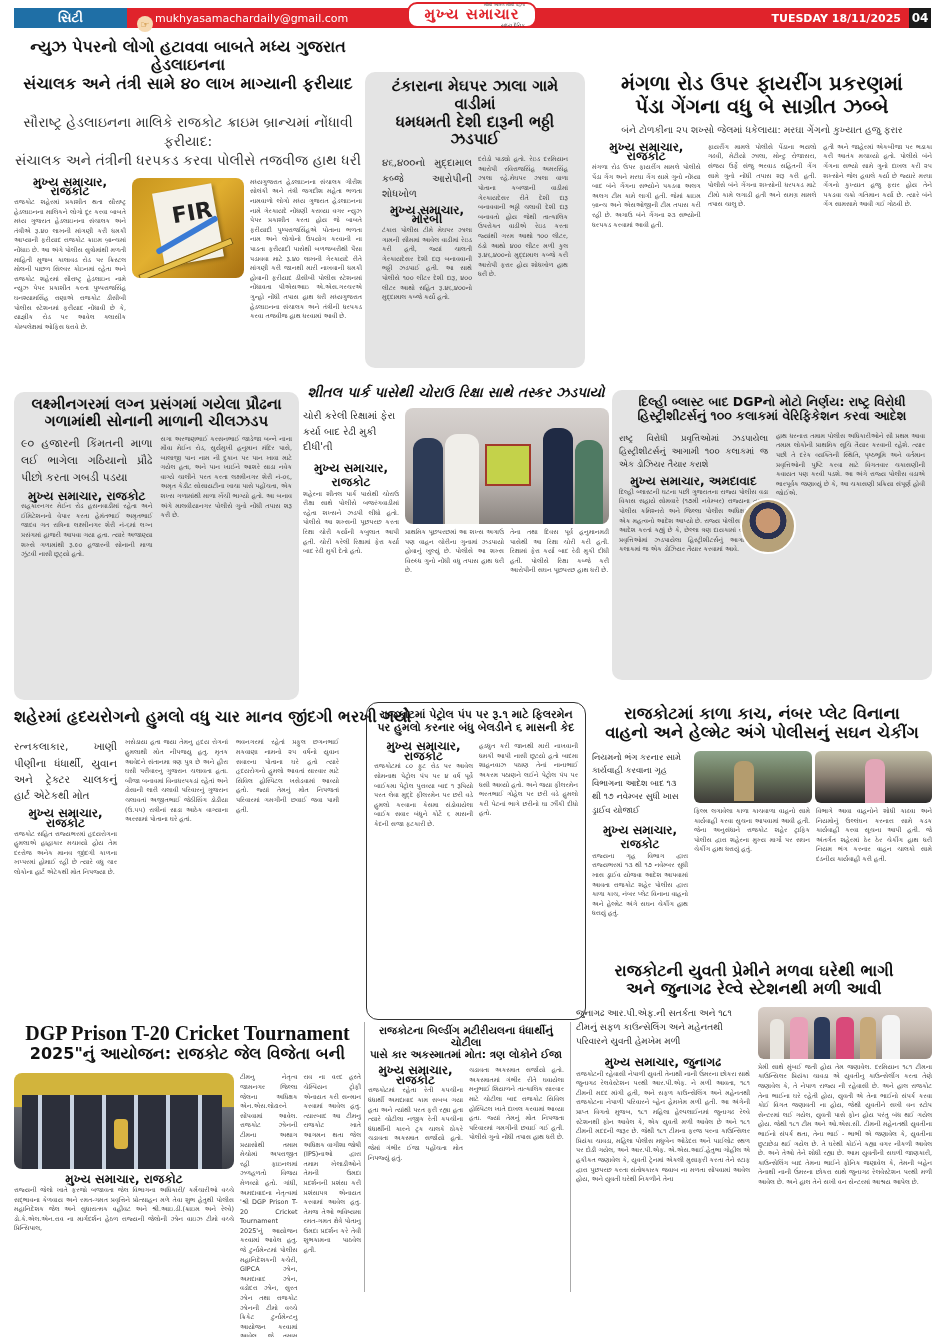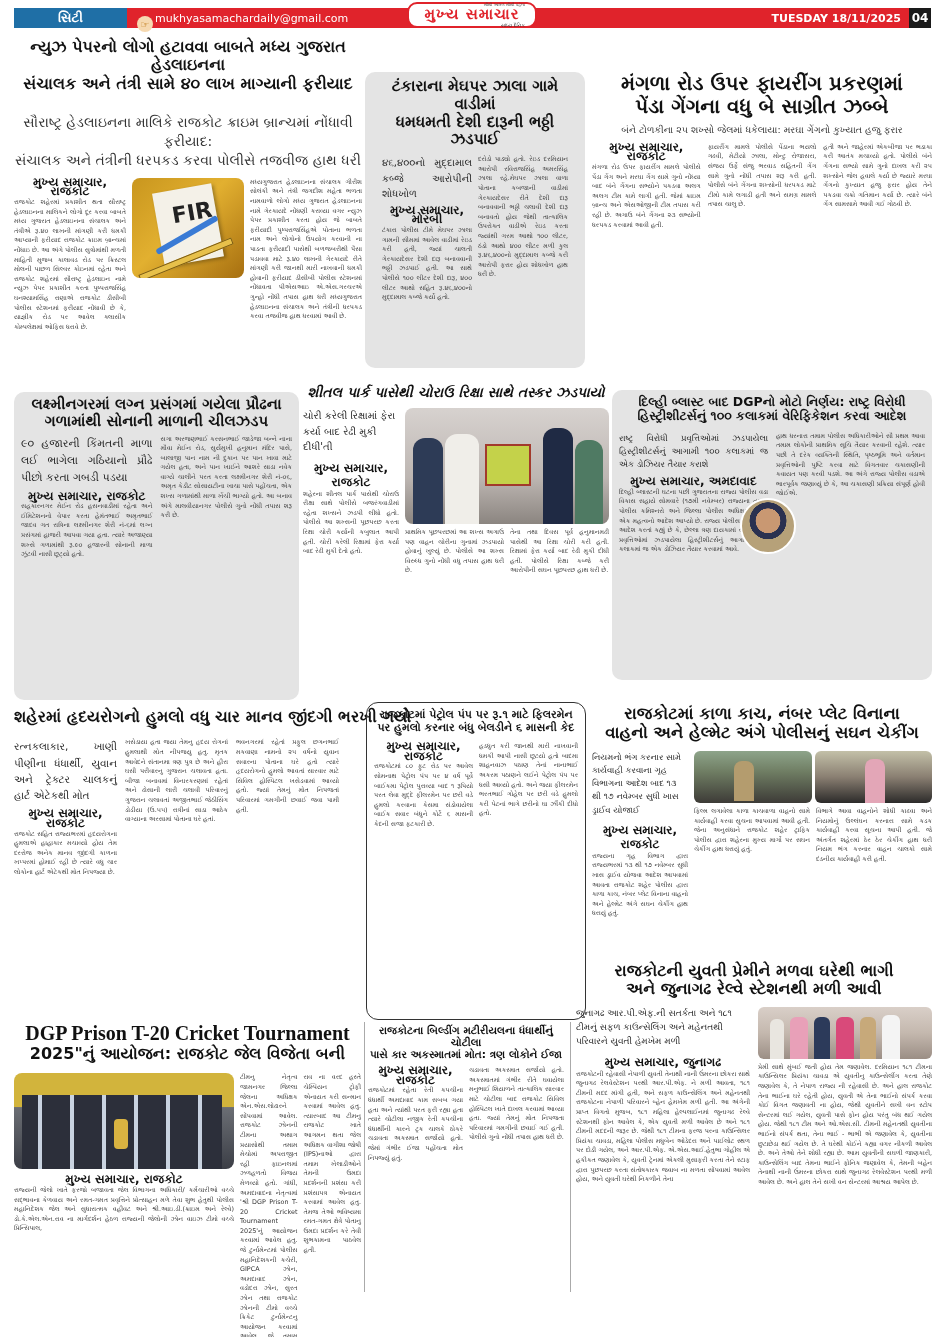--- a/index.html
+++ b/index.html
@@ -161,21 +161,21 @@
 </div>
 
 <div class="story" style="left:14px; top:708px; width:325px;">
   <div class="hl" style="font-size:16px; white-space:nowrap; text-align:left;">શહેરમાં હૃદયરોગનો હુમલો વધુ ચાર માનવ જીંદગી ભરખી ગયો</div>
   <div class="cols" style="margin-top:12px; gap:8px;">
     <div class="col">
       <div class="deck" style="font-size:10.5px; margin-bottom:6px;">રત્નકલાકાર, ખાણી પીણીના ધંધાર્થી, યુવાન અને ટ્રેક્ટર ચાલકનું હાર્ટ એટેકથી મોત</div>
       <div class="byline">મુખ્ય સમાચાર, રાજકોટ</div>
       <div>રાજકોટ સહિત રાજ્યભરમાં હૃદયરોગના હુમલાએ હાહાકાર મચાવ્યો હોય તેમ દરરોજ અનેક માનવ જીંદગી કાળના ખપ્પરમાં હોમાઈ રહી છે ત્યારે વધુ ચાર લોકોના હાર્ટ એટેકથી મોત નિપજ્યા છે.</div>
     </div>
-    <div class="col">ખસેડાયા હતા જયા તેમનુ હૃદય રોગનાં હુમલાથી મોત નીપજયુ હતુ. મૃતક આવેદને સંતાનમા ત્રણ પુત્ર છે અને હીરા ઘસી પરીવારનુ ગુજરાન ચલાવતા હતા. બીજા બનાવમાં વિનારકરણમાં રહેતાં અને ઢોસાની લારી ચલાવી પરિવારનું ગુજરાન ચલાવતાં અજીતભાઈ જેઠીસિંગ ડોડીયા (ઉ.૫૫) રાત્રીનાં સાડા આઠેક વાગ્યાના અરસામાં પોતાના ઘરે હતાં.</div>
+    <div class="col">ખસેડાયા હતા જયા તેમનુ હૃદય રોગનાં હુમલાથી મોત નીપજયુ હતુ. મૃતક આવેદને સંતાનમા ત્રણ પુત્ર છે અને હીરા ઘસી પરીવારનુ ગુજરાન ચલાવતા હતા. બીજા બનાવમાં વિનાધરપકડાં રહેતાં અને ઢોસાની લારી ચલાવી પરિવારનું ગુજરાન ચલાવતાં અજીતભાઈ જેઠીસિંગ ડોડીયા (ઉ.૫૫) રાત્રીનાં સાડા આઠેક વાગ્યાના અરસામાં પોતાના ઘરે હતાં.</div>
     <div class="col">ભવનગરમાં રહેતાં પ્રફુલ છગનભાઈ મકવાણા નામનો ૨૫ વર્ષનો યુવાન સવારના પોતાના ઘરે હતો ત્યારે હૃદયરોગનો હુમલો આવતાં સારવાર માટે સિવિલ હોસ્પિટલ ખસેડવામાં આવ્યો હતો. જ્યાં તેમનું મોત નિપજતાં પરિવારમાં ગમગીની છવાઈ જવા પામી હતી.</div>
   </div>
 </div>
 
 <div class="story outline-box" style="left:366px; top:702px; width:220px; height:318px; padding:6px 7px;">
   <div class="hl" style="font-size:11px;">
     <div>રાજકોટમાં પેટ્રોલ પંપ પર રૂ.૧ માટે ફિલરમેન</div>
     <div>પર હુમલો કરનાર બંધુ બેલડીને ૬ માસની કેદ</div>
   </div>
   <div class="cols" style="margin-top:8px; gap:6px;">

